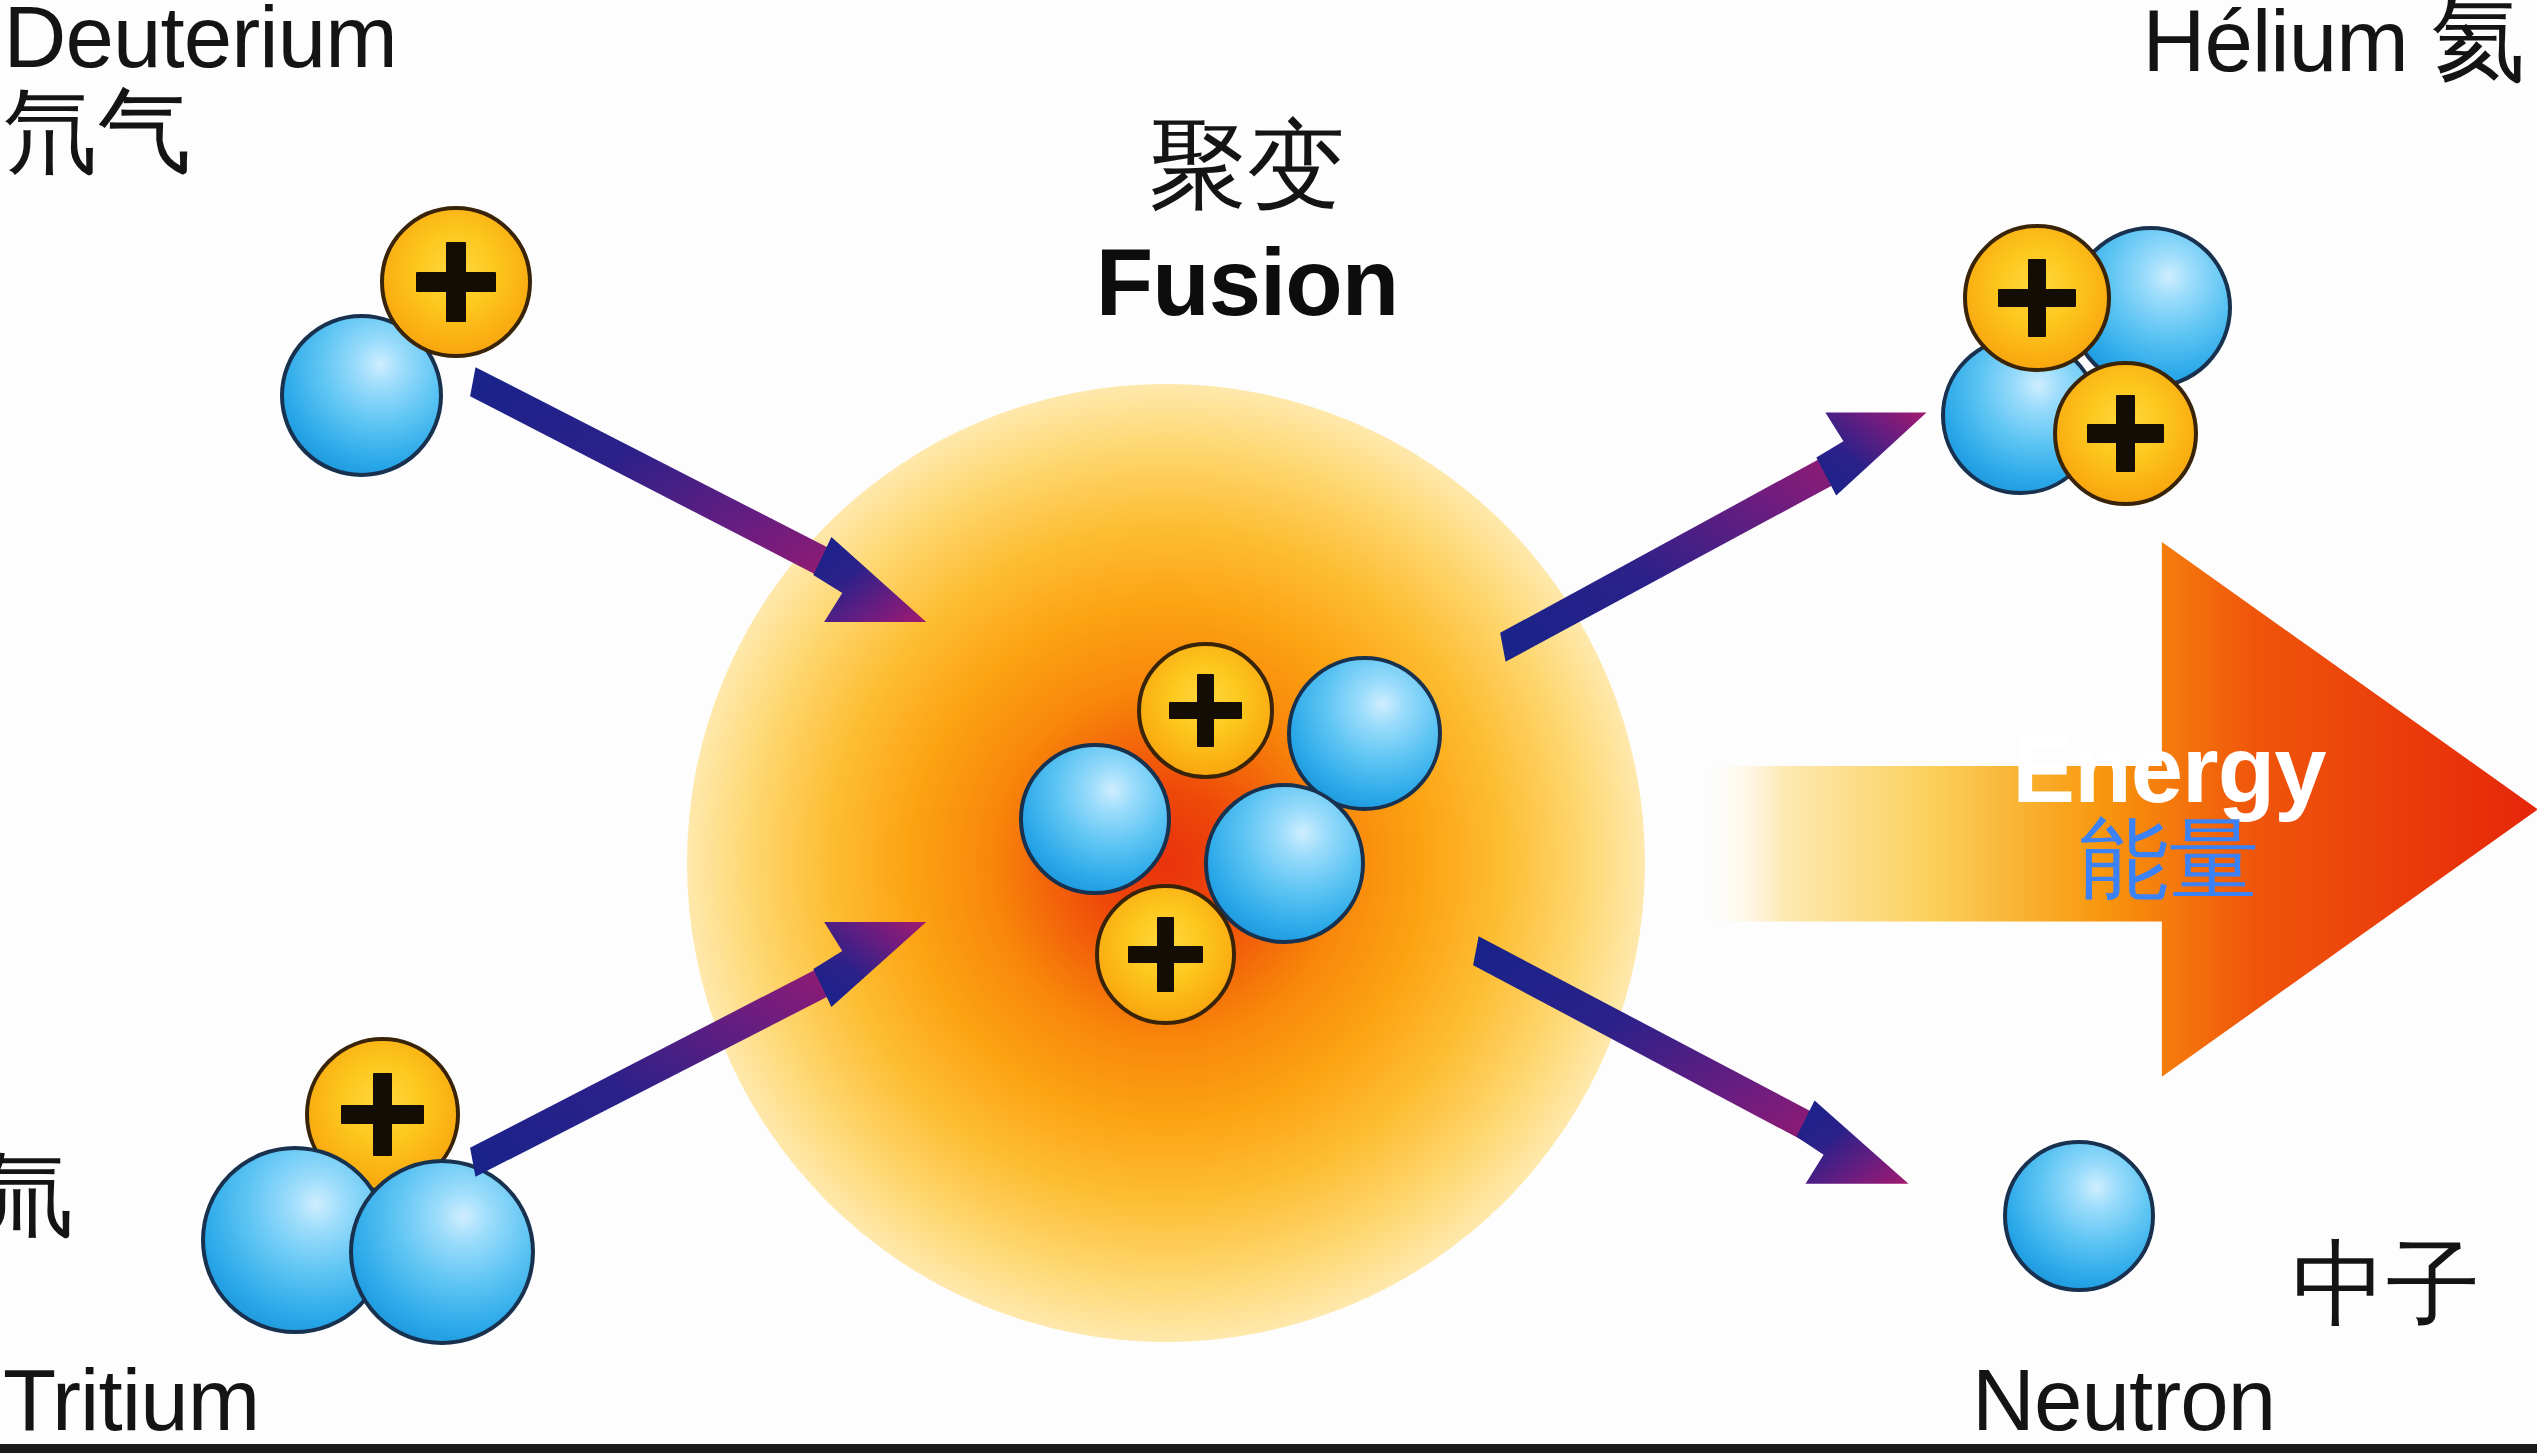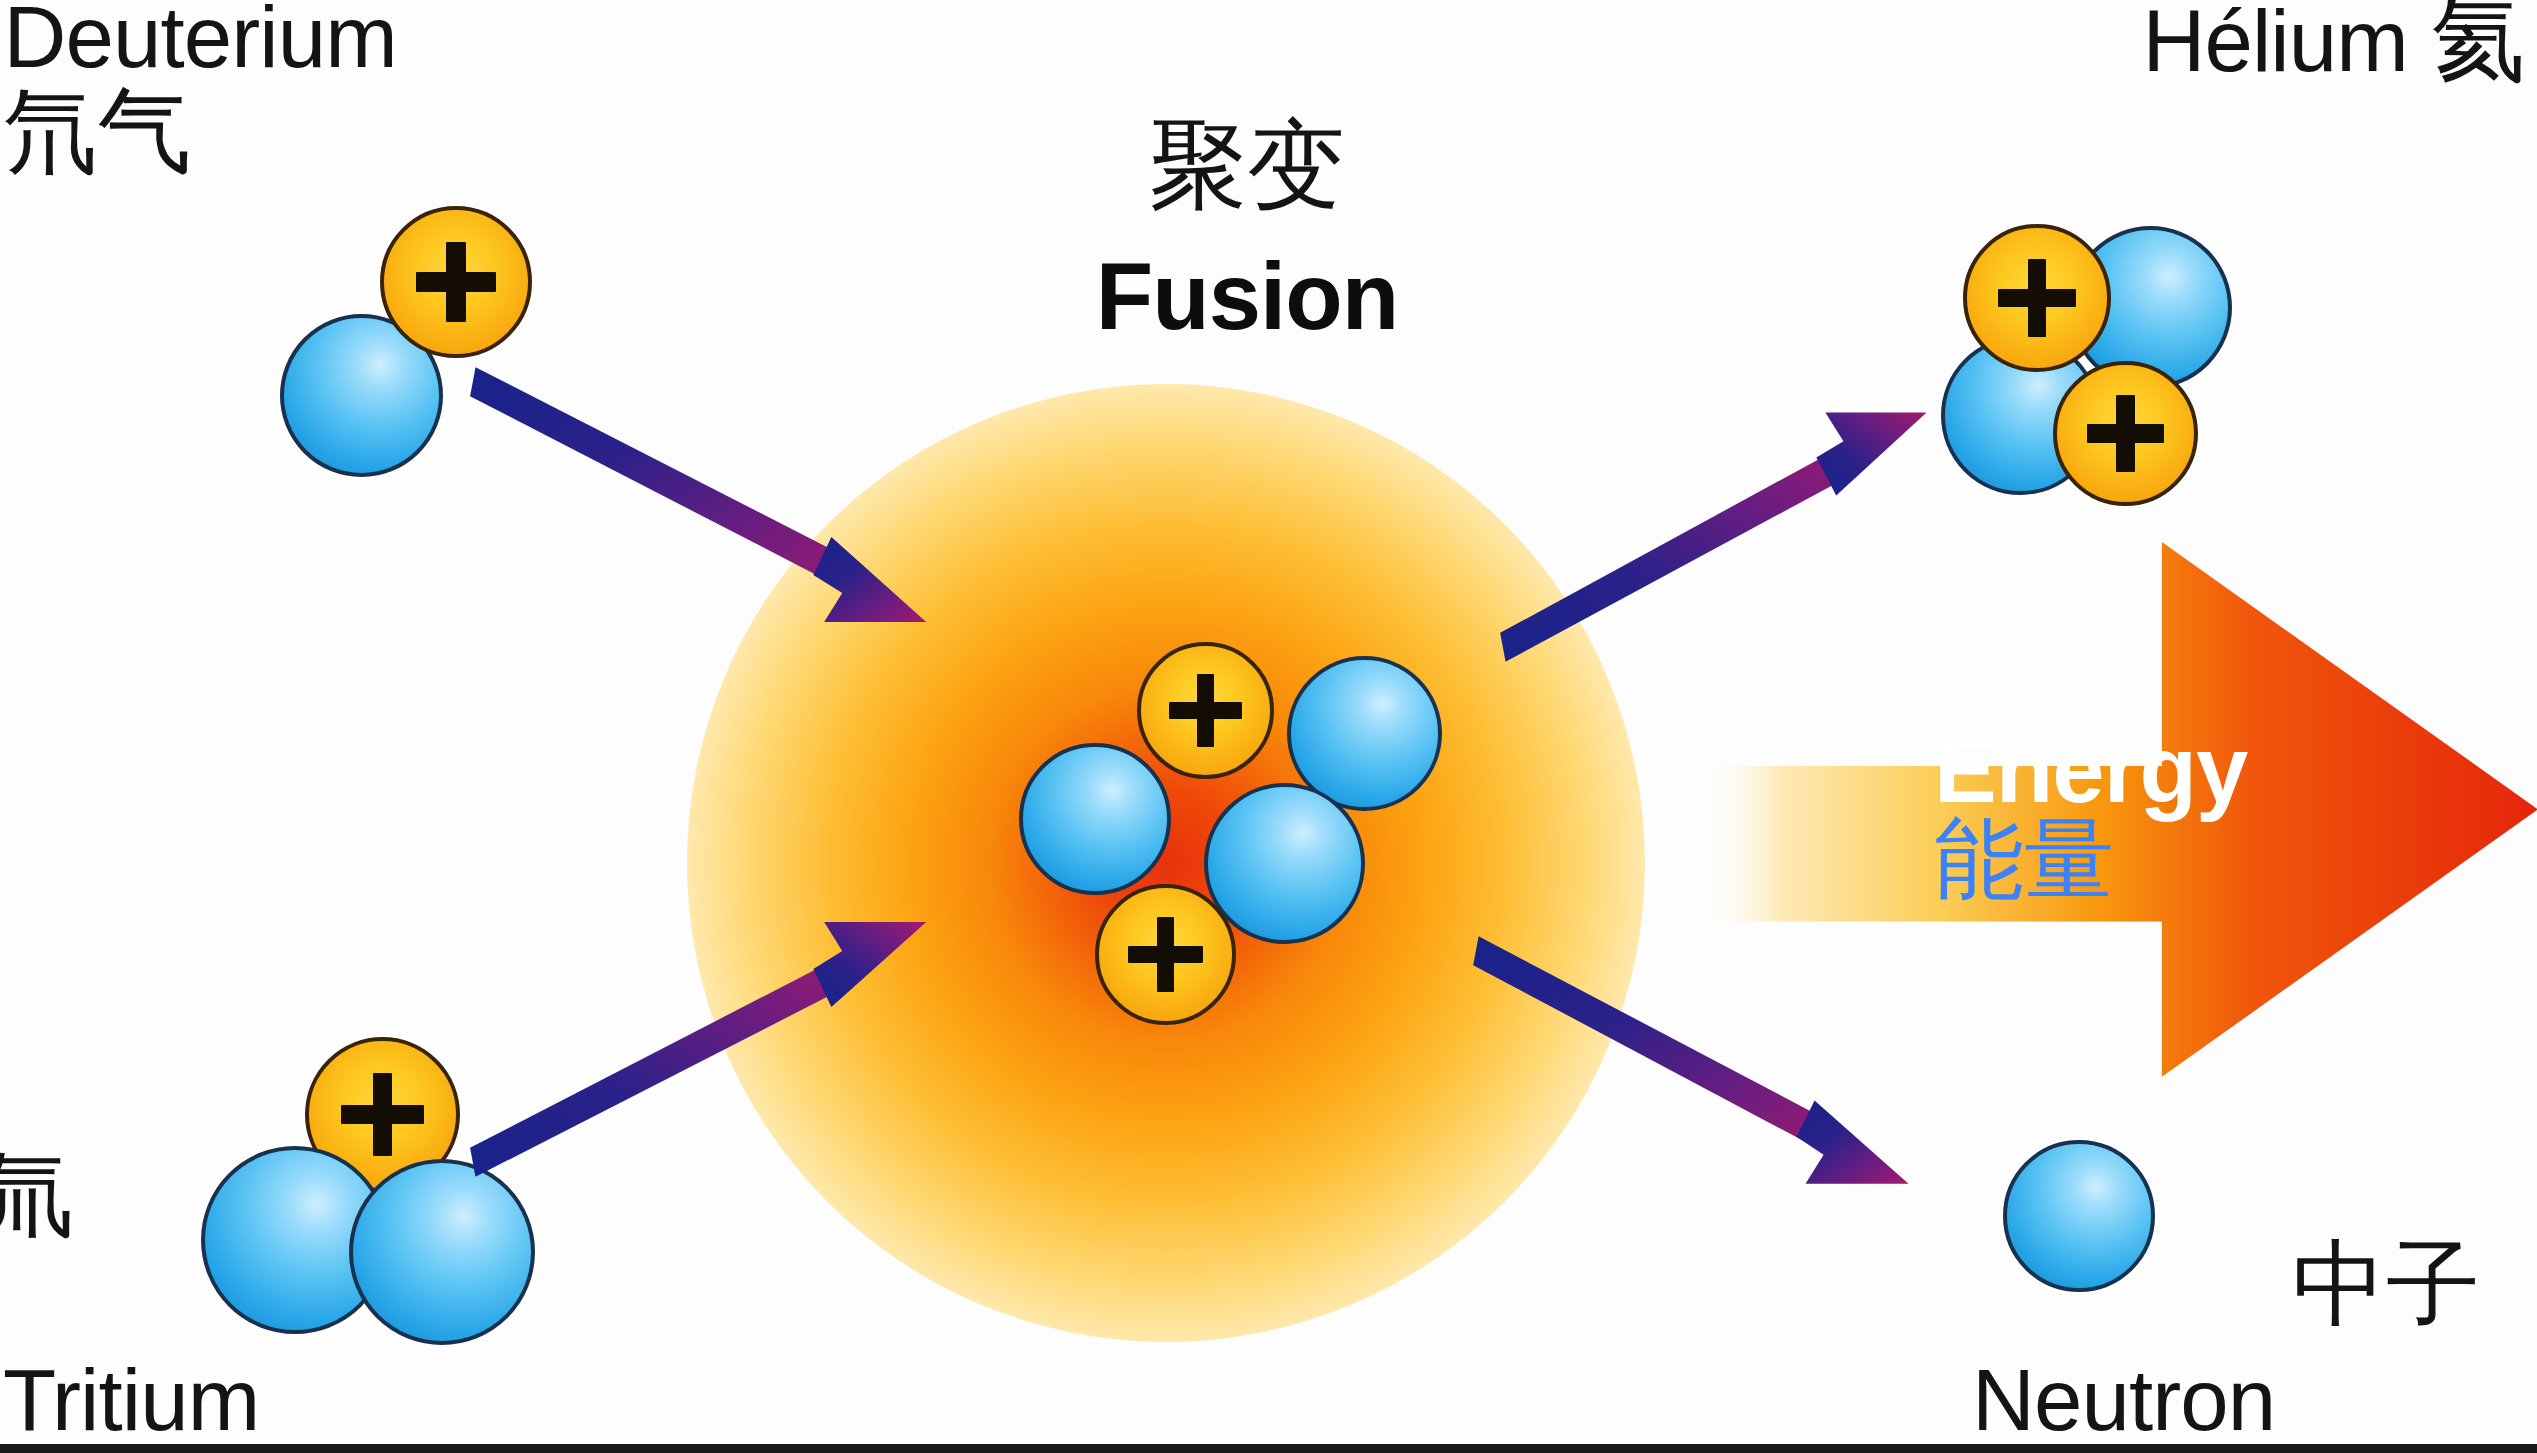--- a/index.html
+++ b/index.html
@@ -50,21 +50,21 @@
     width: 470px;
     text-align: center;
   }
   #fusion-cn {
     font-size: 98px;
     color: #141414;
     font-family: "DejaVu Sans", "Liberation Sans", sans-serif;
     line-height: 1;
   }
   #fusion-en {
-    margin-top: 29px;
+    margin-top: 15px;
     font-size: 94px;
     font-weight: bold;
     color: #0d0d0d;
     letter-spacing: -0.9px;
   }
 
   
   #plasma-glow {
     position: absolute;
     left: 687px;
@@ -135,20 +135,21 @@
     width: 839px;
     height: 551px;
     pointer-events: none;
   }
   #energy-text {
     position: absolute;
     left: 1934px;
     top: 723px;
     width: 470px;
     pointer-events: none;
+    text-align: center;
   }
   #energy-en {
     font-size: 94px;
     font-weight: bold;
     color: #ffffff;
     letter-spacing: -0.9px;
     line-height: 1;
   }
   #energy-cn {
     font-size: 90px;

